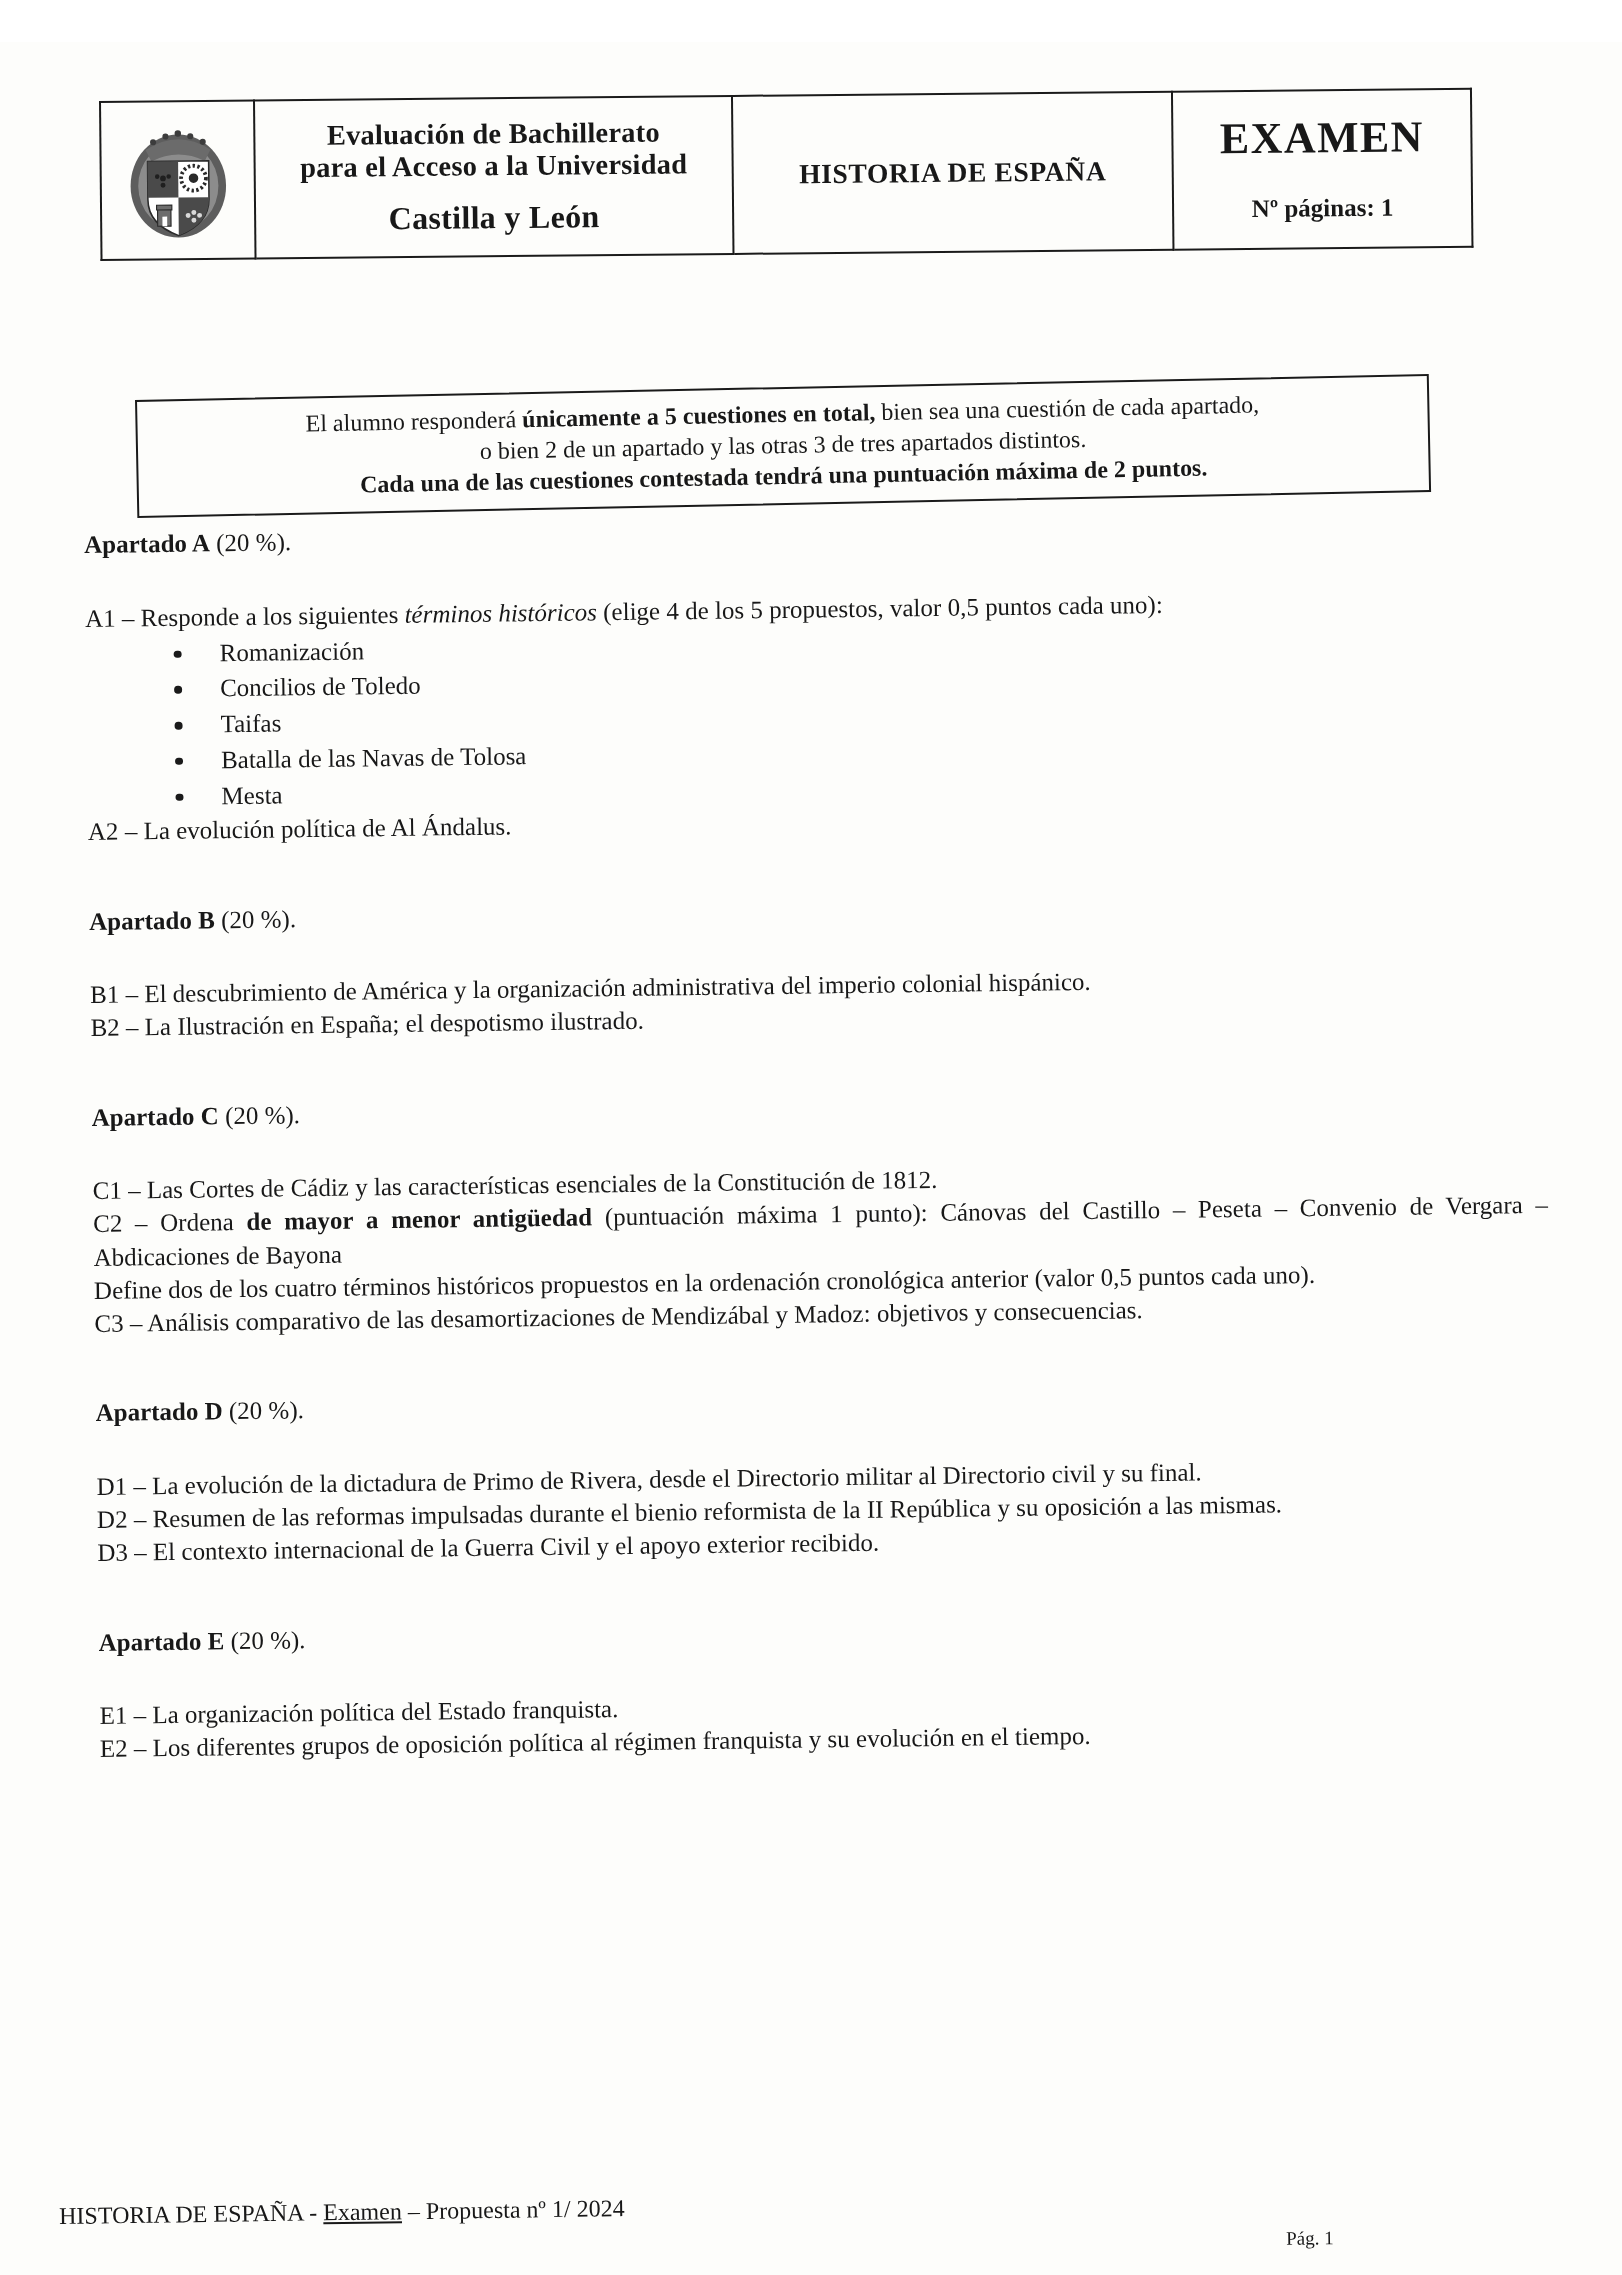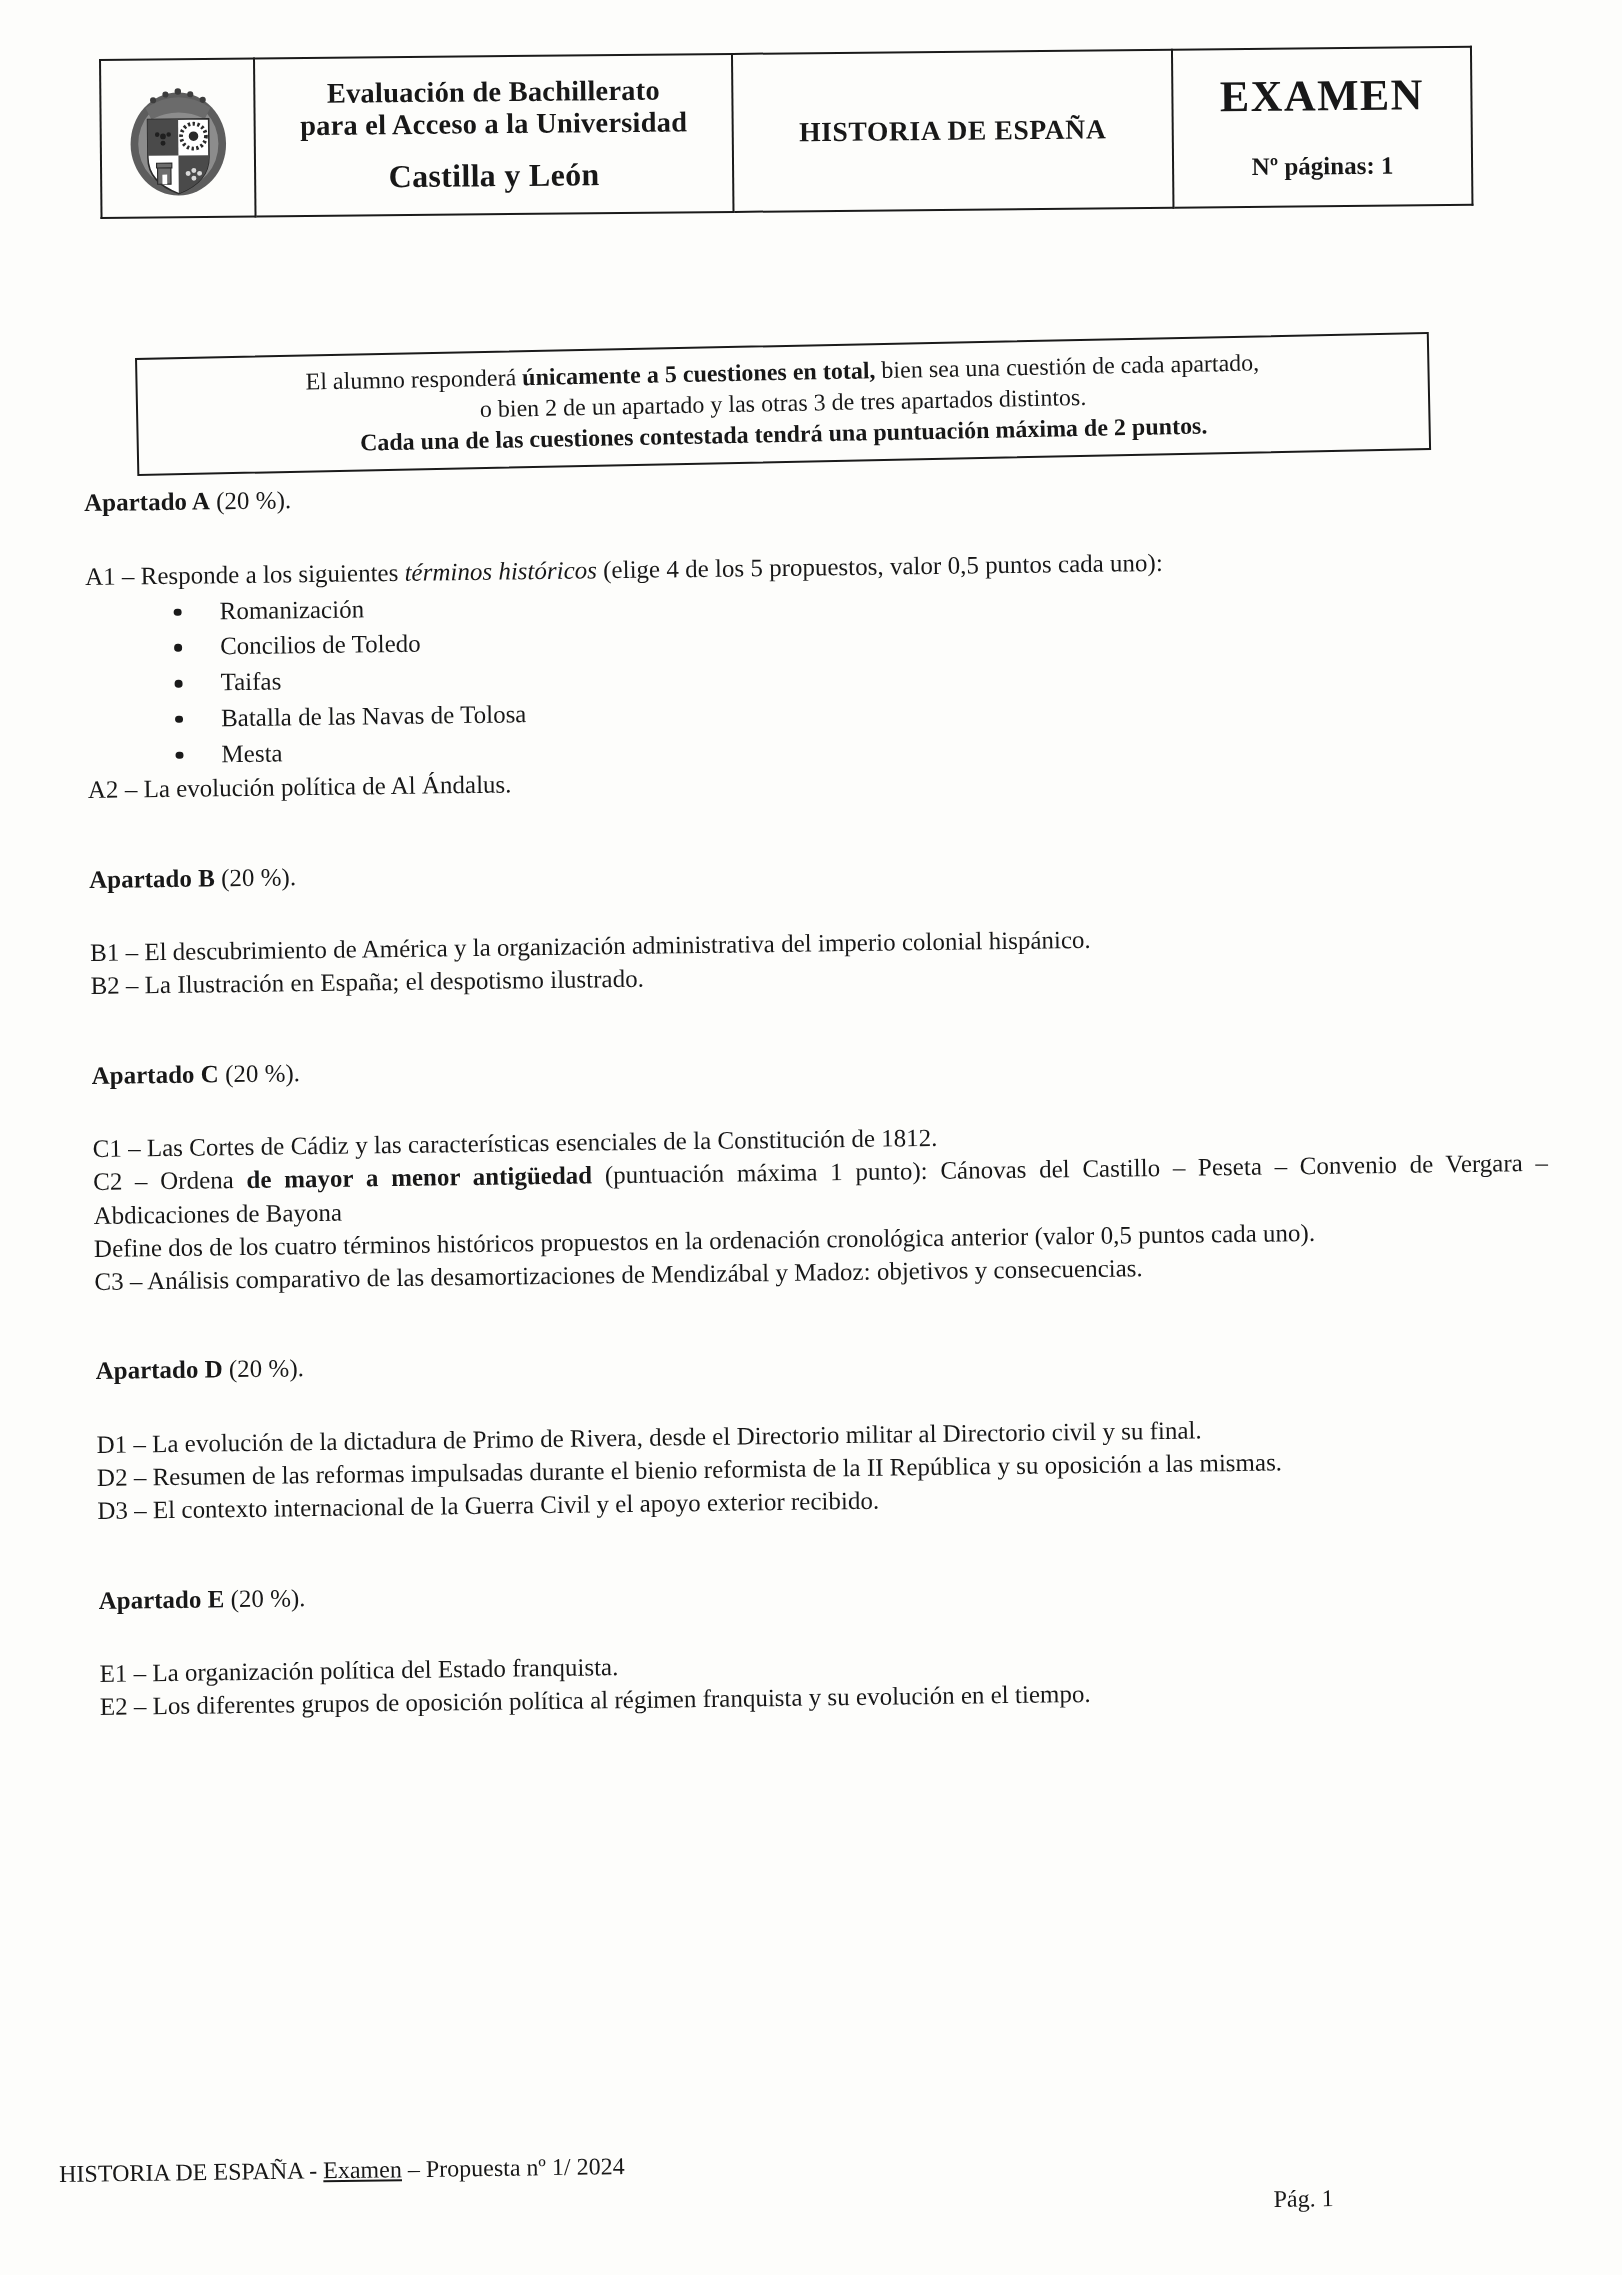--- a/index.html
+++ b/index.html
@@ -13,20 +13,21 @@
     position: relative;
     font-family: "Liberation Serif", "DejaVu Serif", serif;
     color: #181818;
     overflow: hidden;
   }
 
   .page {
     position: absolute;
     inset: 0;
     background: #fdfdfb;
+    margin-top: 42px;
   }
 
   
   .header-wrap {
     position: absolute;
     left: 99px;
     top: 59px;
     width: 1362px;
     height: 160px;
     transform: rotate(-0.55deg);
@@ -172,21 +173,21 @@
   }
   .footer-left {
     font-size: 24px;
     display: inline-block;
   }
   .footer-left u { text-decoration: underline; }
   .footer-right {
     position: absolute;
     right: 238px;
     top: 42px;
-    font-size: 24px;
+    font-size: 19px;
   }
 </style>
 </head>
 <body>
 
 <div class="page">
 
   <div class="header-wrap">
     <table class="header-table">
       <tbody>

